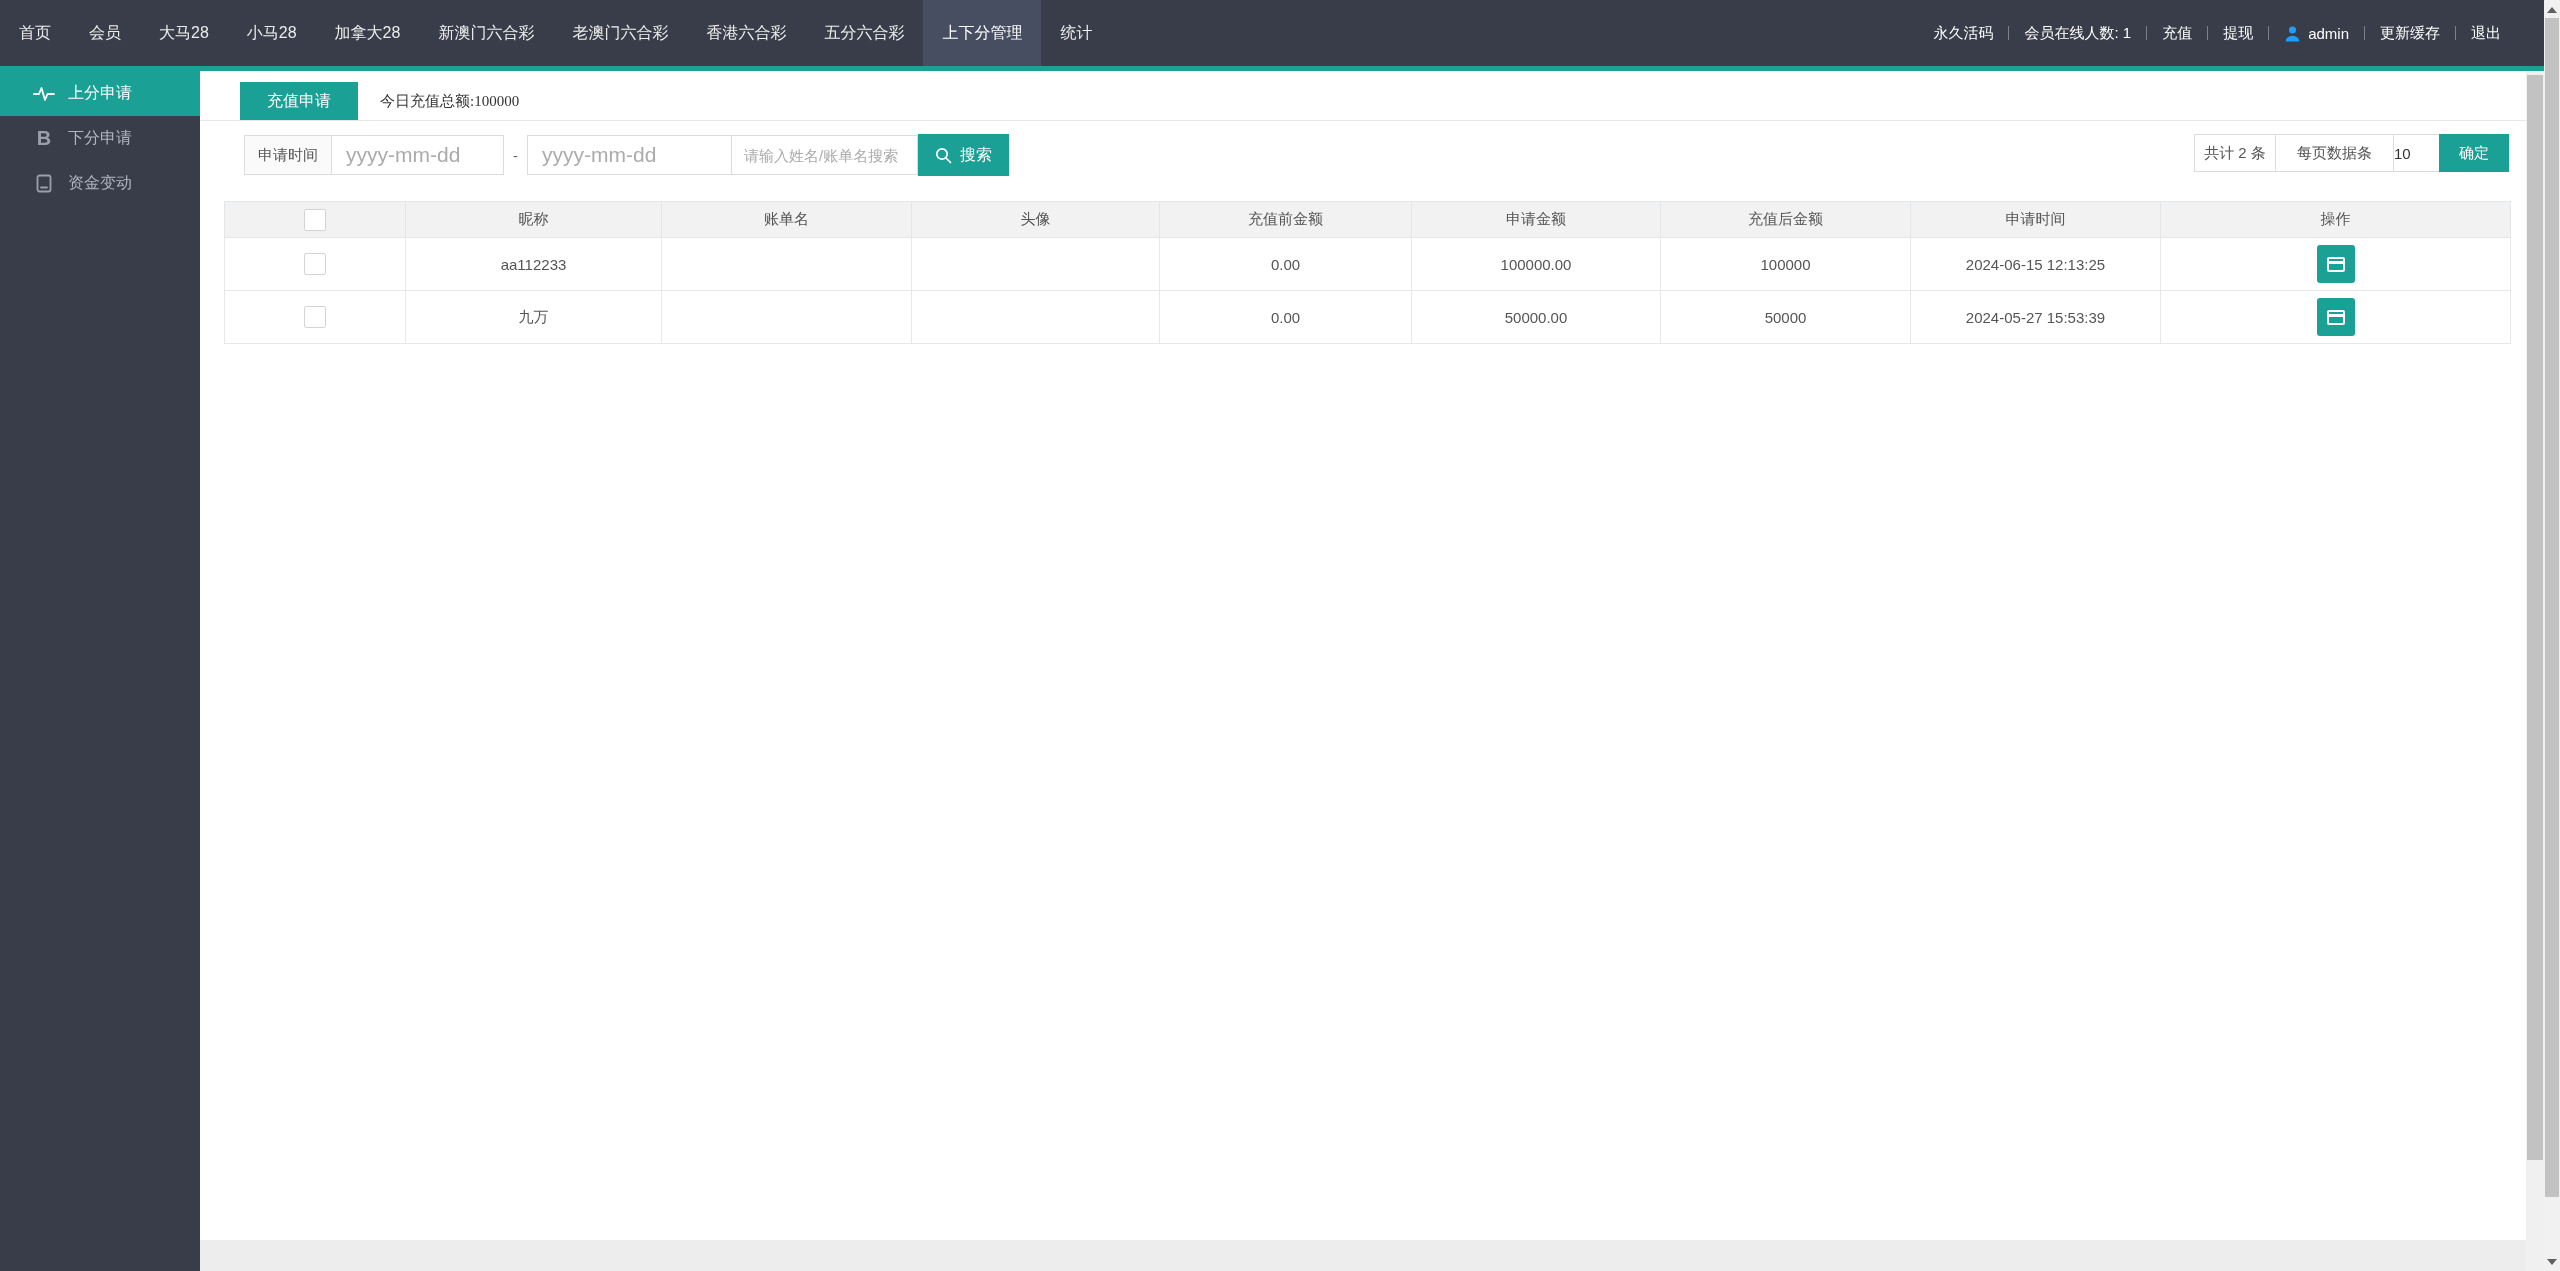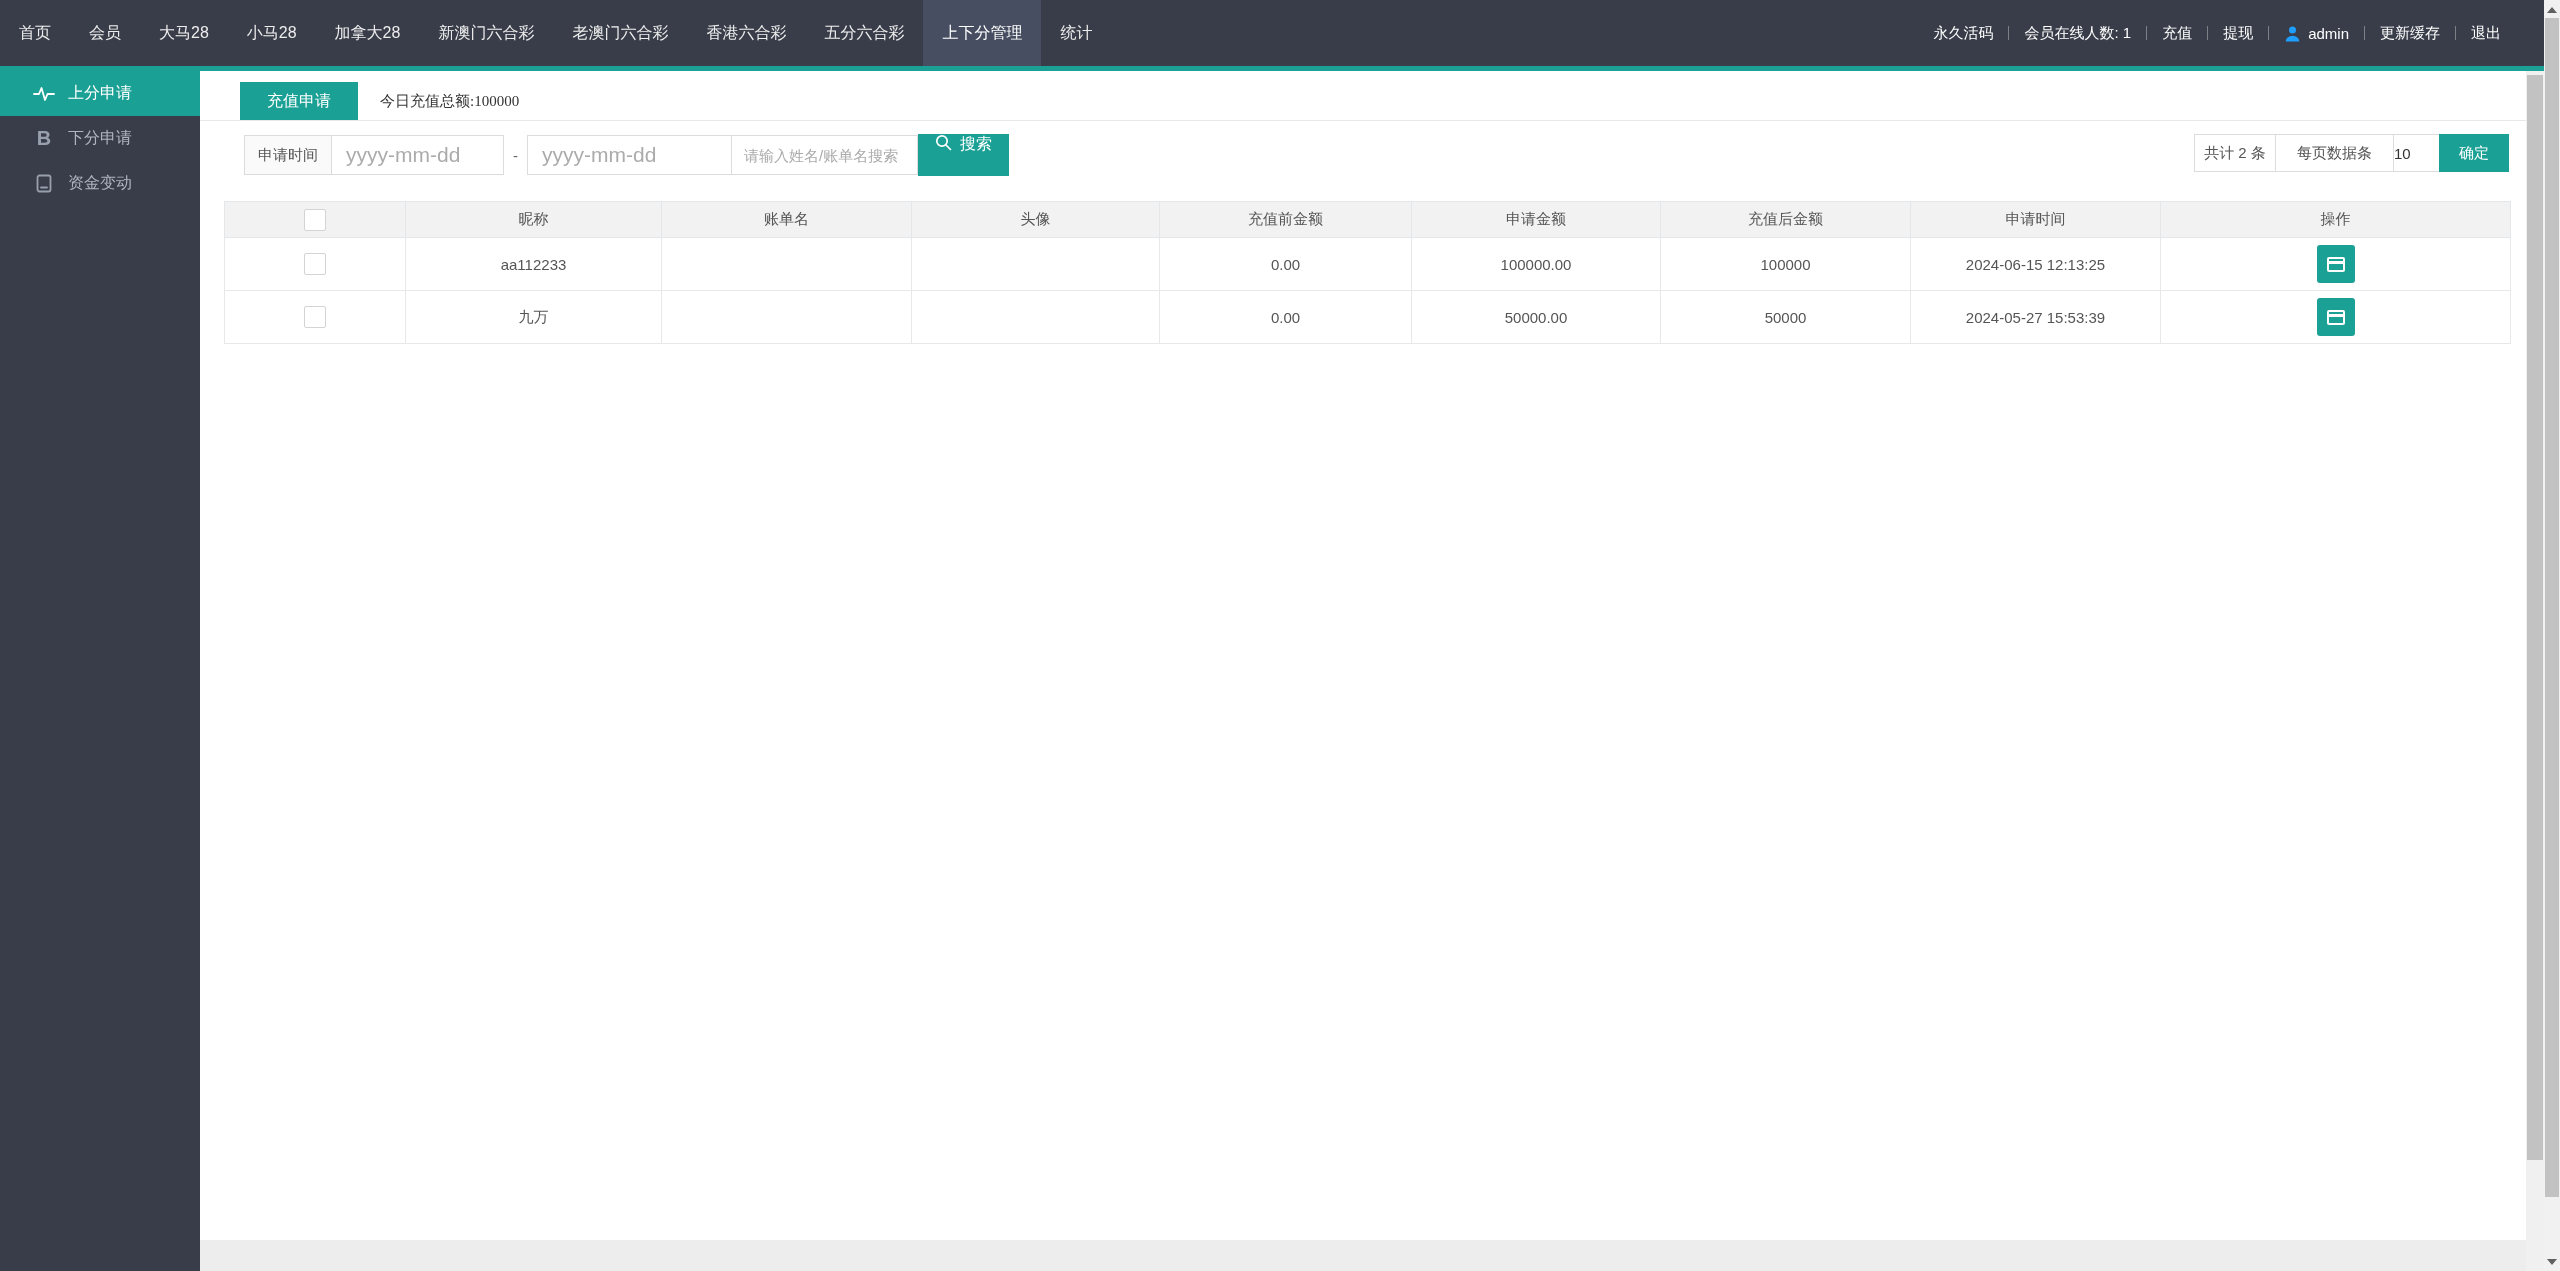--- a/index.html
+++ b/index.html
@@ -33,21 +33,21 @@
   .today { margin-left:22px; line-height:38px; font-size:15px; color:#333;font-family:Liberation Serif, serif; }
 
   .filterbar { margin:13px 0 0 44px; display:flex; align-items:center; height:42px; }
   .inlabel { width:88px; height:40px; line-height:38px; text-align:center; border:1px solid #dcdcdc; background:#fafafa; color:#555; font-size:15px; }
   input { outline:none; font-family:inherit; }
   ::placeholder { color:#ababab; }
   .date-input { width:172px; height:40px; border:1px solid #dcdcdc; border-left:none; padding:0 14px; font-size:21px; color:#333; }
   .date-input.second { width:205px; border-left:1px solid #dcdcdc; }
   .dash { margin:0 9px; color:#666; font-size:15px; }
   .search-input { width:186px; height:40px; border:1px solid #dcdcdc; border-left:none; padding:0 12px; font-size:15px; color:#333; }
-  .btn-search { height:42px; padding:0 17px; background:#1AA094; color:#fff; border:none; font-size:16px; display:flex; gap:8px; cursor:pointer; }
+  .btn-search { height:42px; padding:0 17px; background:#1AA094; color:#fff; border:none; font-size:16px; display:flex; align-items:center; gap:8px; cursor:pointer; }
 
   .pagegroup { position:absolute; top:63px; right:17px; display:flex; height:38px; }
   .pg-box { height:38px; line-height:36px; border:1px solid #dcdcdc; text-align:center; font-size:15px; color:#555; background:#fff; white-space:nowrap; }
   .pg-total { width:82px; }
   .pg-label { width:119px; margin-left:-1px; }
   .pg-input { width:47px; height:38px; margin-left:-1px; border:1px solid #dcdcdc; text-align:left; font-size:15px; color:#333; }
   .pg-confirm { width:70px; height:38px; margin-left:-1px; background:#1AA094; color:#fff; border:1px solid #1AA094; font-size:15px; cursor:pointer; }
 
   
   .tablewrap { margin:25px 17px 0 24px; }

